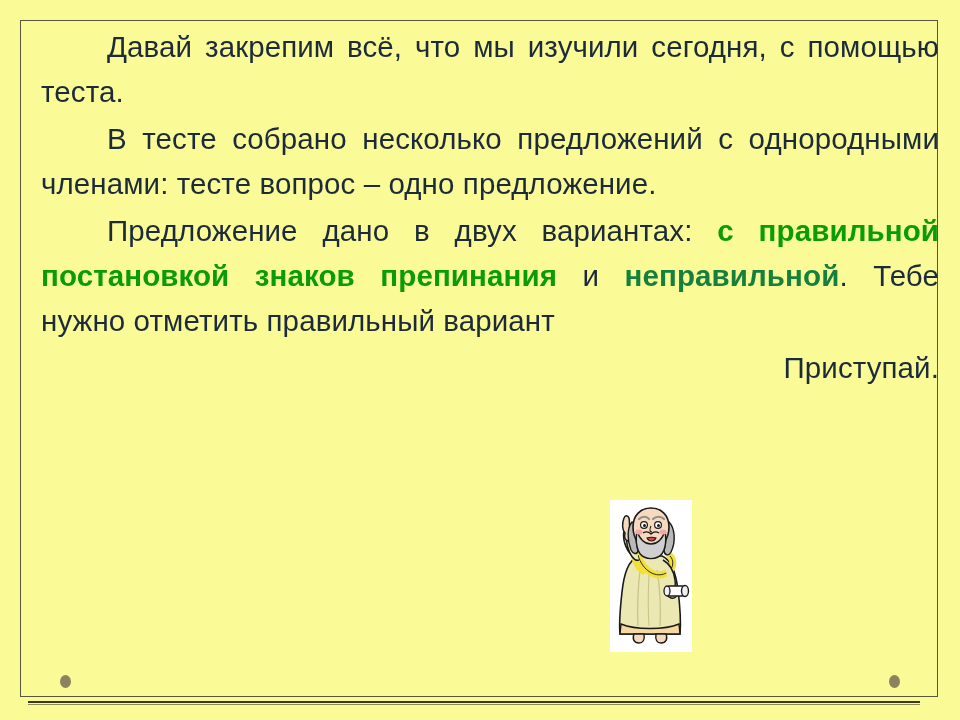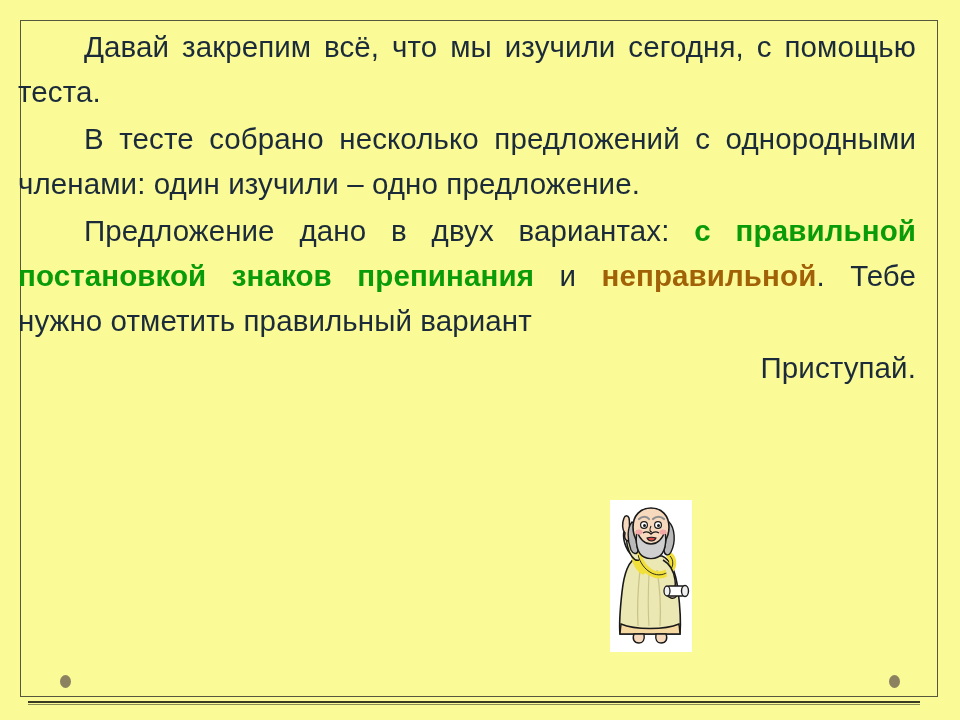--- a/index.html
+++ b/index.html
@@ -62,21 +62,21 @@
     border-radius: 50%;
     background: #7c7158;
     opacity: .88;
   }
   #dot-left  { left: 60px;  top: 675px; }
   #dot-right { left: 889px; top: 675px; }
 
   
   #text-body {
     position: absolute;
-    left: 18px;
+    left: 41px;
     top: 24px;
     width: 898px;
   }
 
   .para {
     margin: 0 0 2px 0;
     font-size: 29.5px;
     line-height: 45px;
     color: #1c2b3a;
     text-align: justify;
@@ -84,21 +84,21 @@
     text-indent: 66px;
     letter-spacing: 0.1px;
   }
   
 
   .hl-green {
     color: #0a9b0a;
     font-weight: bold;
   }
   .hl-red {
-    color: #a16207;
+    color: #15803d;
     font-weight: bold;
   }
 
   #para-closing {
     text-indent: 66px;
     text-align: right;
   }
 
   
   #philosopher {
@@ -115,21 +115,21 @@
 <body>
 
 <div id="slide">
 
   <div id="frame-border"></div>
 
   <div id="text-body">
 
     <p class="para">Давай закрепим всё, что мы изучили сегодня, с помощью теста.</p>
 
-    <p class="para">В тесте собрано несколько предложений с однородными членами: один изучили – одно предложение.</p>
+    <p class="para">В тесте собрано несколько предложений с однородными членами: тесте вопрос – одно предложение.</p>
 
     <p class="para"><span>Предложение дано в двух вариантах: </span><span class="hl-green">с правильной постановкой знаков препинания</span><span> и </span><span class="hl-red">неправильной</span><span>. Тебе нужно отметить правильный вариант</span></p>
 
     <p class="para" id="para-closing">Приступай.</p>
 
   </div>
 
   <div id="philosopher">
     <svg width="82" height="152" viewBox="0 0 82 152" xmlns="http://www.w3.org/2000/svg">
 

